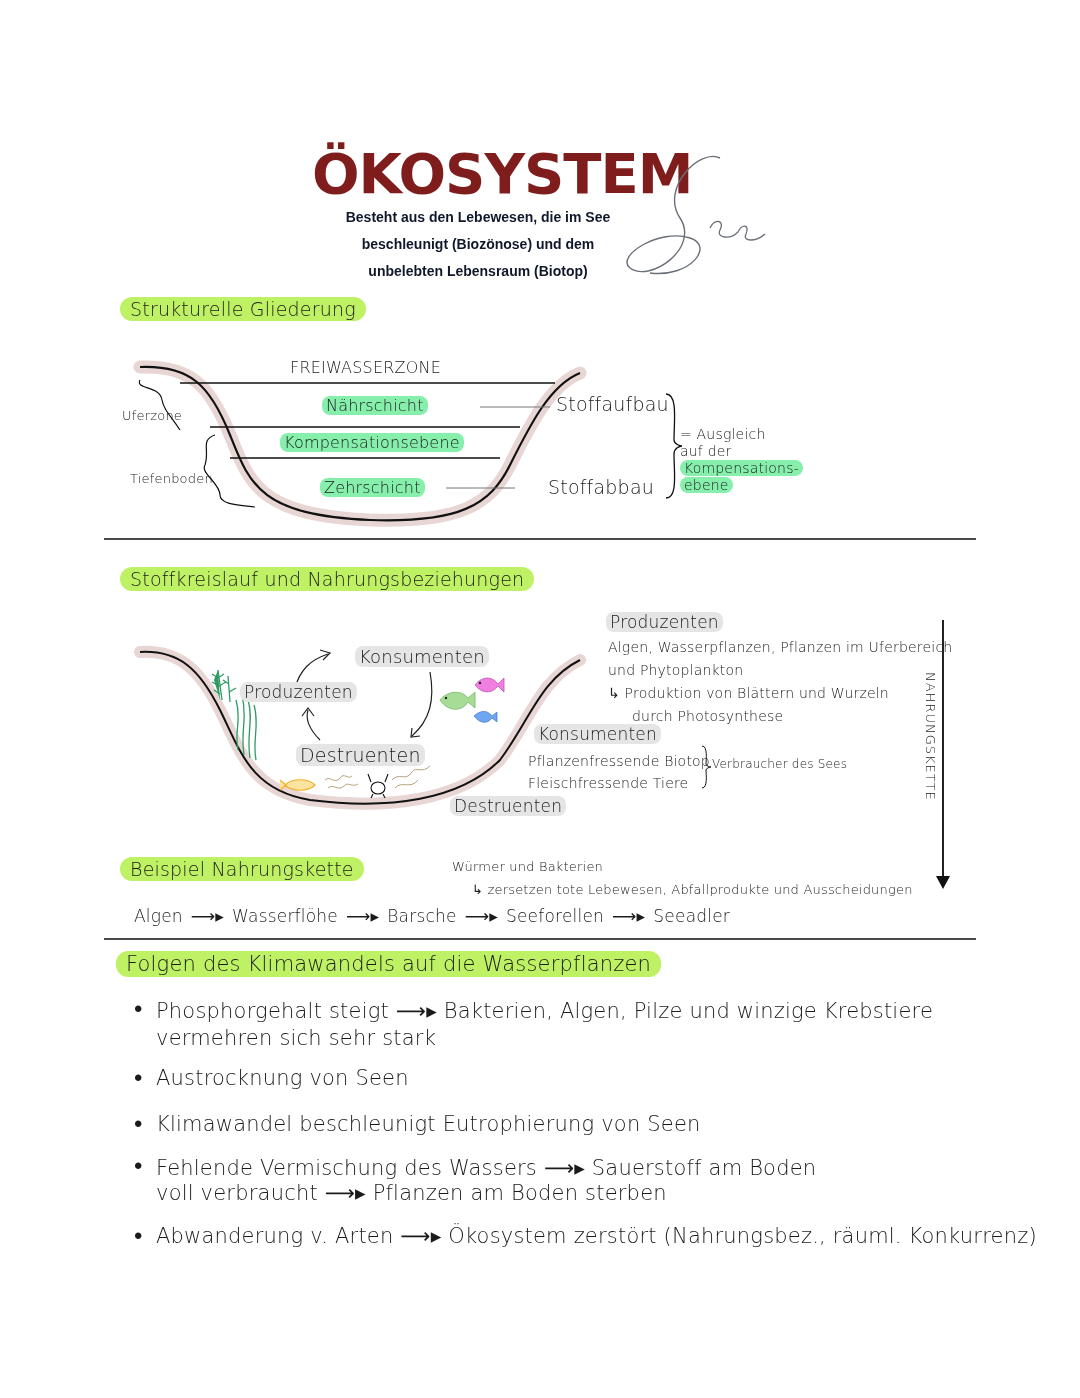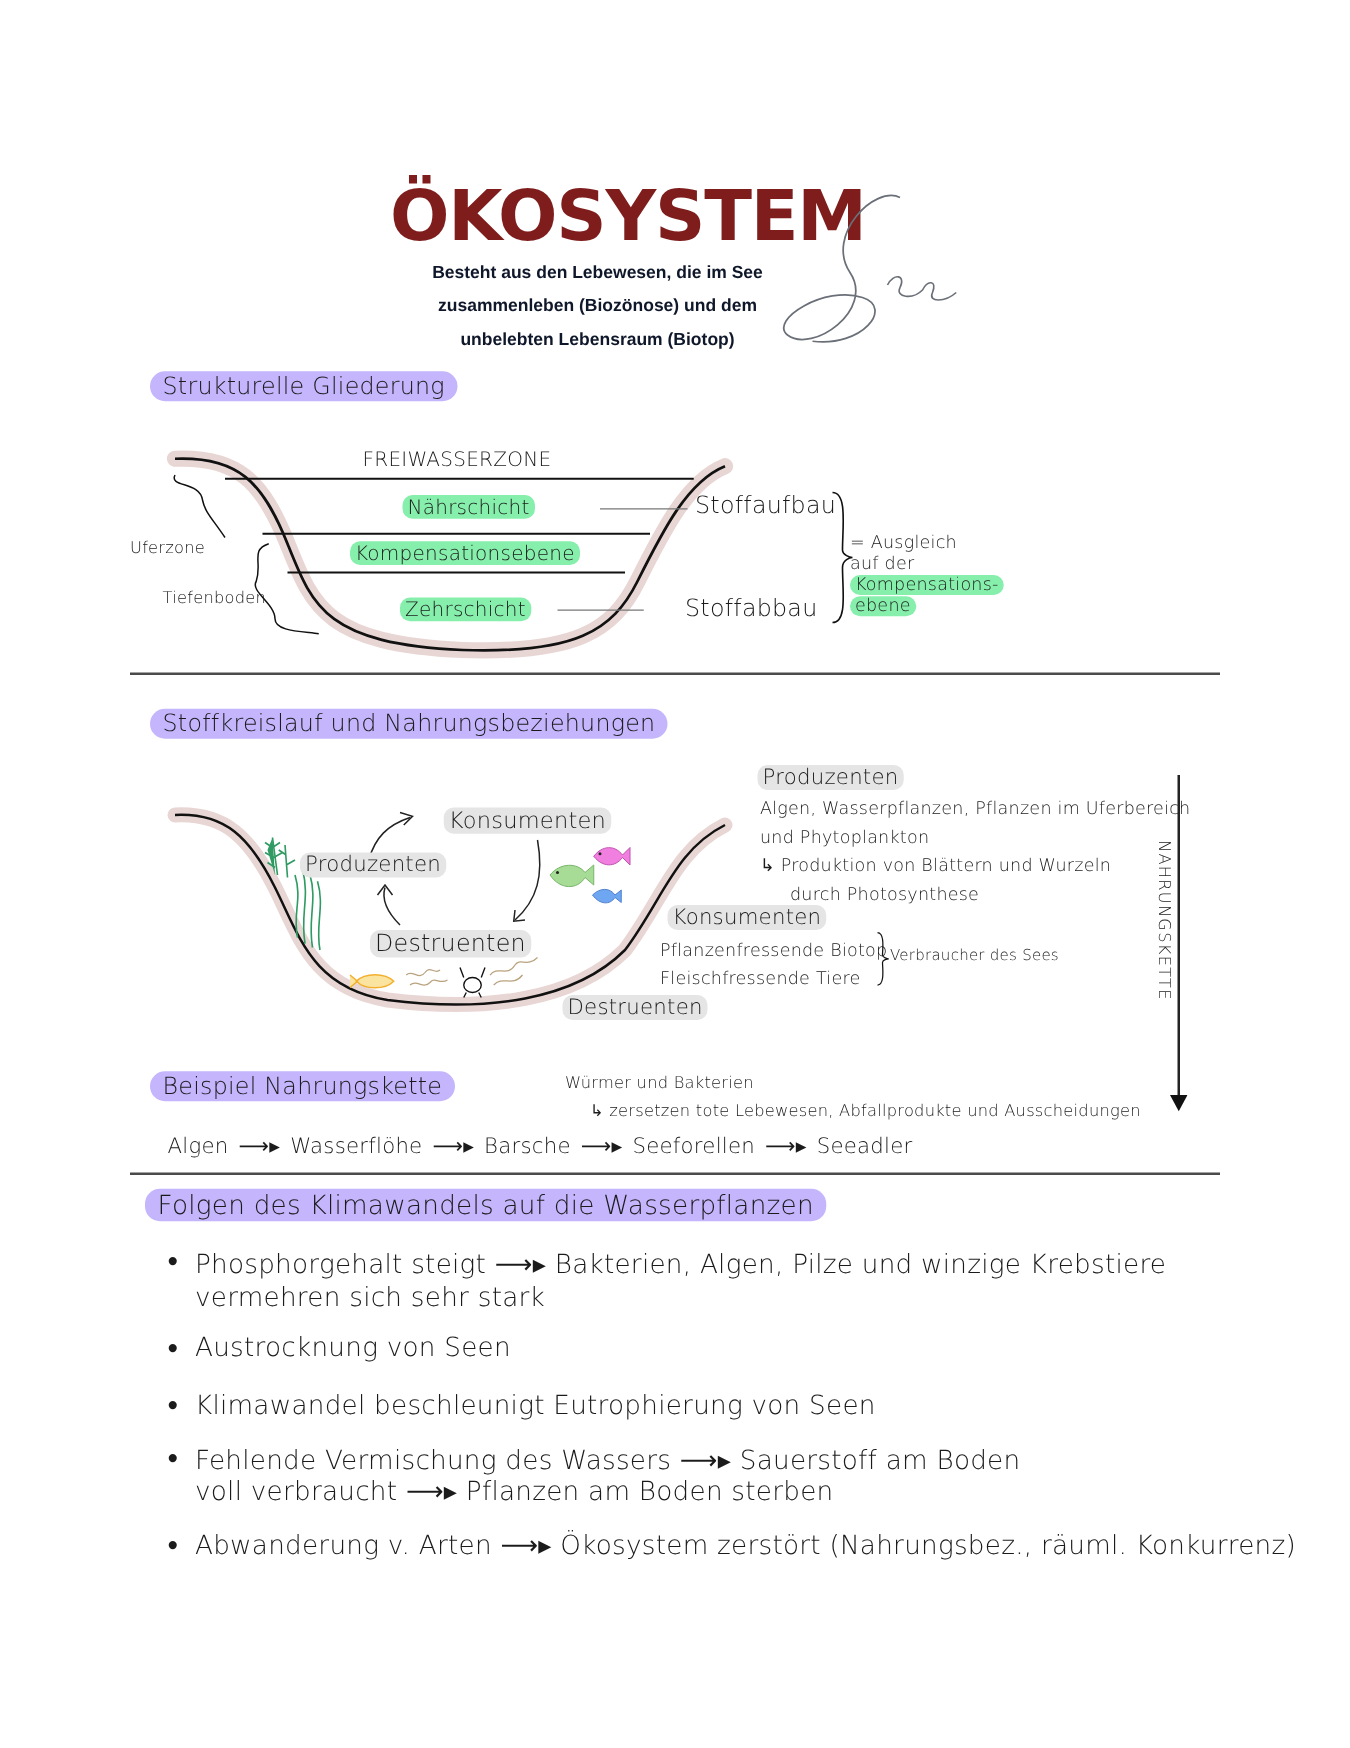--- a/index.html
+++ b/index.html
@@ -5,37 +5,37 @@
   html, body { margin:0; padding:0; background:#ffffff; }
   body { width:1080px; height:1398px; position:relative; overflow:hidden;
          font-family:"Liberation Sans", sans-serif; color:#1a1a1a; }
   .abs { position:absolute; }
   .hand { font-family:"DejaVu Sans", sans-serif; font-weight:300; color:#1b1b1b; letter-spacing:0.2px; }
   .title { left:312px; top:146px; font-family:"DejaVu Sans", sans-serif; font-weight:bold;
            font-size:56px; letter-spacing:-1px; color:#7f1d1d; line-height:1; }
   .subtitle { left:338px; top:204px; width:280px; text-align:center; font-family:"Liberation Sans", sans-serif;
               font-weight:bold; font-size:14px; line-height:27px; color:#0f172a; }
   .script { left:620px; top:148px; }
-  .hl-blue { background:#c4b5fd; border-radius:12px; padding:1px 10px; }
+  .hl-blue { background:#bef264; border-radius:12px; padding:1px 10px; }
   .hl-pink { background:#e5e5e5; border-radius:8px; padding:0 4px; }
   .hl-blue-s { background:#86efac; border-radius:8px; padding:0 4px; }
   .section-label { font-size:19px; }
   .divider { left:104px; width:872px; height:2px; background:#4a4a4a; }
   .small { font-size:13px; }
   .med { font-size:16px; }
   .body-line { font-size:21px; }
   .bullet::before { content:"•"; position:absolute; left:-22px; top:-2px; font-size:24px; }
 </style>
 </head>
 <body>
 
 <div class="abs title">ÖKOSYSTEM</div>
 <div class="abs subtitle">
   <div>Besteht aus den Lebewesen, die im See</div>
-  <div>zusammenleben (Biozönose) und dem</div>
+  <div>beschleunigt (Biozönose) und dem</div>
   <div>unbelebten Lebensraum (Biotop)</div>
 </div>
 <svg class="abs script" width="150" height="140" viewBox="0 0 150 140">
   <path d="M100 10 C 80 0, 40 40, 60 70 C 80 100, 30 135, 10 120 C -5 108, 40 80, 70 90 C 95 98, 70 130, 30 125" fill="none" stroke="#6a6f78" stroke-width="1.4"></path>
   <path d="M90 80 C 95 70, 105 72, 100 82 C 96 90, 110 92, 118 84 C 122 76, 130 76, 126 86 C 122 94, 136 94, 145 86" fill="none" stroke="#6a6f78" stroke-width="1.3"></path>
 </svg>
 
 <div class="abs hand section-label" style="left:120px;top:298px;">
   <span class="hl-blue">Strukturelle Gliederung</span>
 </div>
@@ -56,21 +56,21 @@
 <div class="abs hand med" style="left:290px;top:358px;">FREIWASSERZONE</div>
 <div class="abs hand med" style="left:322px;top:396px;">
   <span class="hl-blue-s">Nährschicht</span>
 </div>
 <div class="abs hand med" style="left:280px;top:433px;">
   <span class="hl-blue-s">Kompensationsebene</span>
 </div>
 <div class="abs hand med" style="left:320px;top:478px;">
   <span class="hl-blue-s">Zehrschicht</span>
 </div>
-<div class="abs hand small" style="left:104px;top:408px;margin-top:23px;">Uferzone</div>
+<div class="abs hand small" style="left:122px;top:408px;">Uferzone</div>
 <div class="abs hand small" style="left:130px;top:471px;">Tiefenboden</div>
 
 <div class="abs hand" style="left:556px;top:393px;font-size:19px;">Stoffaufbau</div>
 <div class="abs hand" style="left:548px;top:476px;font-size:19px;">Stoffabbau</div>
 <svg class="abs" style="left:664px;top:392px;" width="20" height="108">
   <path d="M2 2 C 14 2, 10 30, 10 48 C 10 52, 16 54, 18 54 C 16 54, 10 56, 10 62 C 10 80, 14 106, 2 106" fill="none" stroke="#111" stroke-width="1.3"></path>
 </svg>
 <div class="abs hand" style="left:680px;top:426px;font-size:14px;line-height:17px;">
   <div>= Ausgleich</div>
   <div>auf der</div>

